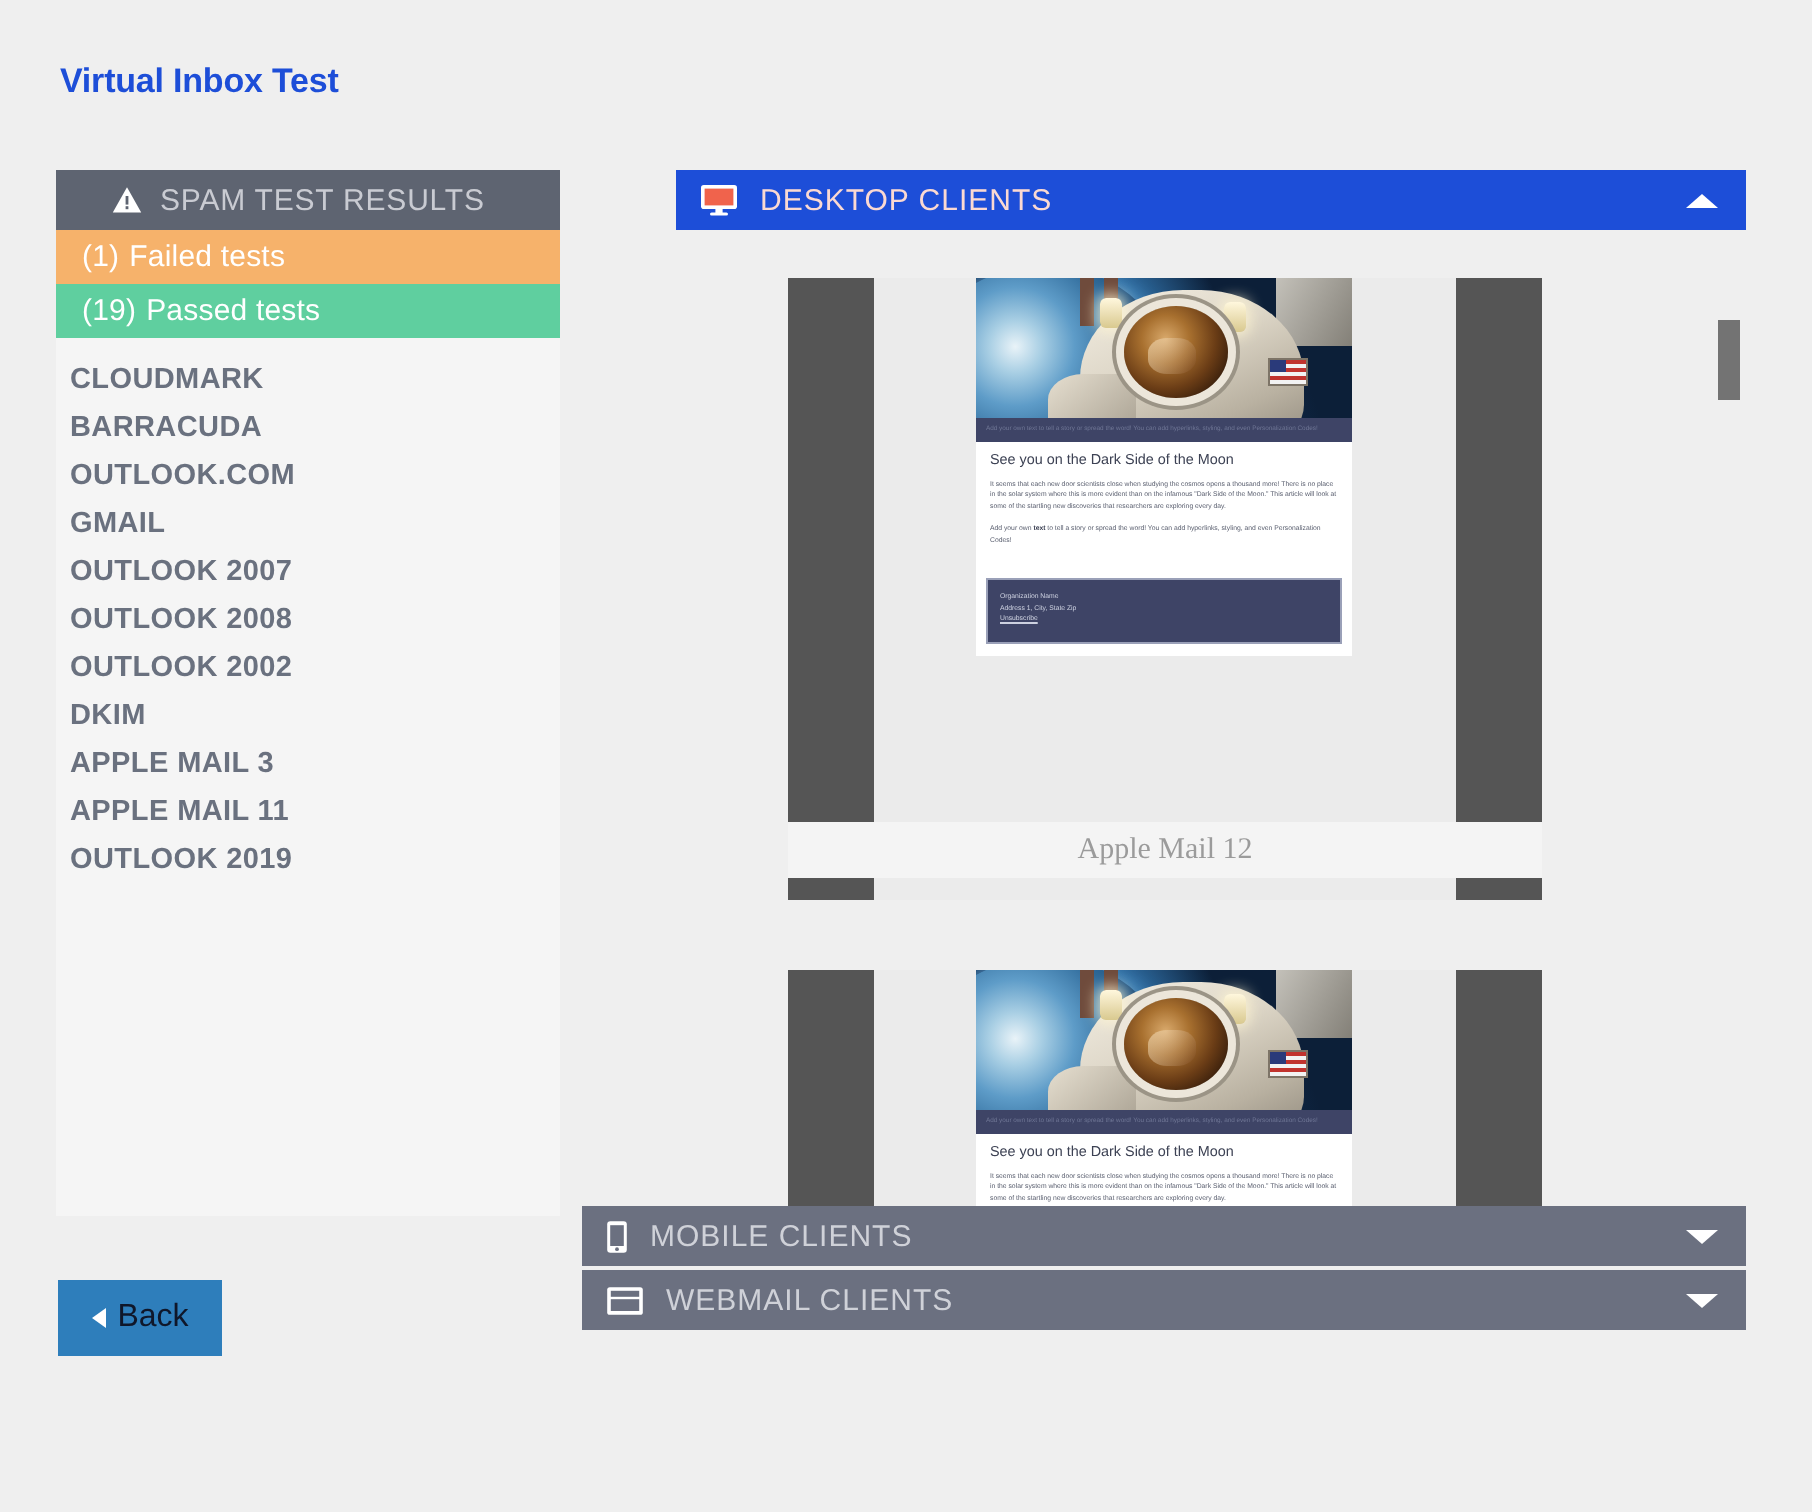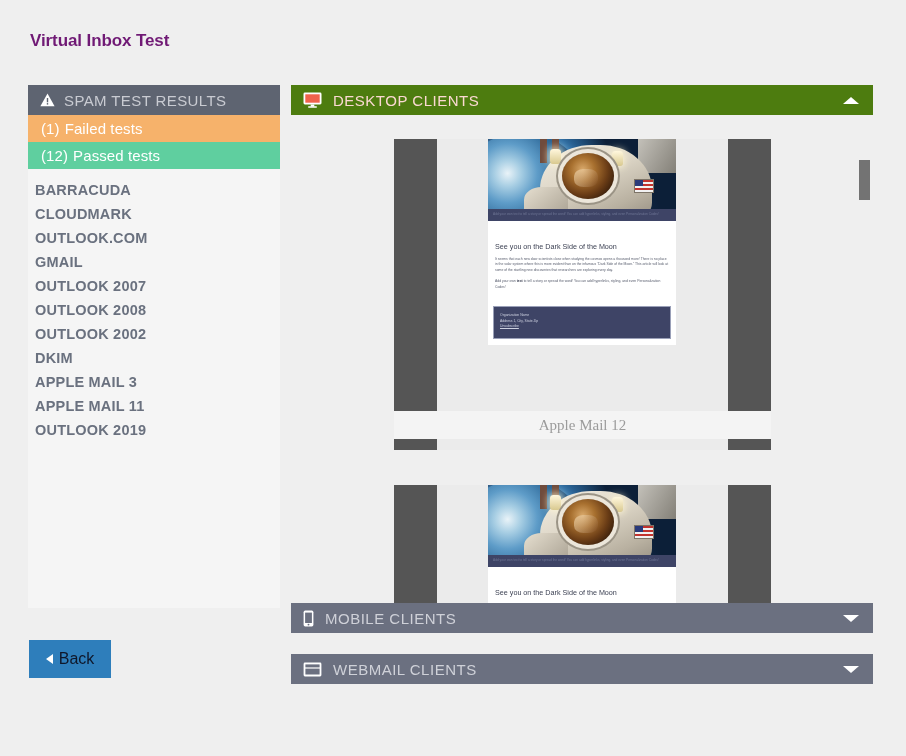--- a/index.html
+++ b/index.html
@@ -15,40 +15,40 @@
     position: relative;
   }
 
   
   #page-title {
     position: absolute;
     left: 30px;
     top: 31px;
     font-size: 17px;
     font-weight: bold;
-    color: #701a75;
+    color: #1d4ed8;
     letter-spacing: -0.1px;
   }
 
   
   #sidebar {
     position: absolute;
     left: 28px;
     top: 85px;
     width: 252px;
     height: 523px;
     background: #f5f5f5;
   }
   #spam-header {
     height: 30px;
     background: #5e6471;
     color: #c9cbd2;
     display: flex;
     align-items: center;
-    padding-left: 12px;
+    padding-left: 28px;
     font-size: 15px;
     letter-spacing: 0.4px;
   }
   #spam-header .warn-icon {
     margin-right: 9px;
     display: inline-block;
     line-height: 0;
   }
   .result-row {
     height: 27px;
@@ -115,21 +115,21 @@
   .section-bar {
     height: 30px;
     display: flex;
     align-items: center;
     padding: 0 14px 0 12px;
     font-size: 15px;
     letter-spacing: 0.5px;
     cursor: pointer;
     box-sizing: border-box;
   }
-  .section-bar.open  { background: #4d7c0f; color: #fbd9d2; }
+  .section-bar.open  { background: #1d4ed8; color: #fbd9d2; margin-left: 47px; }
   .section-bar.closed{ background: #6b7080; color: #cfd1d8; }
   .section-bar .sb-icon {
     margin-right: 11px;
     display: inline-block;
     line-height: 0;
   }
   .section-bar .sb-label { flex: 1; }
   .tri-up {
     width: 0; height: 0;
     border-left: 8px solid transparent;
@@ -262,21 +262,21 @@
   .hero-panel.p2 { left: 64px; height: 20px; }
 
   .mail-strip {
     background: #3e4466;
     padding: 3px 5px 4px 5px;
     color: #6f7695;
     font-size: 3.2px;
     line-height: 5px;
   }
   .mail-body {
-    padding: 21px 7px 6px 7px;
+    padding: 4px 7px 6px 7px;
     background: #ffffff;
   }
   .mail-h1 {
     font-size: 7.2px;
     color: #3d4254;
     margin-bottom: 6px;
   }
   .mail-p {
     font-size: 3.4px;
     line-height: 5.4px;
@@ -339,27 +339,27 @@
     </span>
     <span>SPAM TEST RESULTS</span>
   </div>
 
   <div class="result-row" id="failed-row">
     <span class="count">(1)</span>
     <span>Failed tests</span>
   </div>
 
   <div class="result-row" id="passed-row">
-    <span class="count">(12)</span>
+    <span class="count">(19)</span>
     <span>Passed tests</span>
   </div>
 
   <div id="test-list">
+    <div class="test-item">CLOUDMARK</div>
     <div class="test-item">BARRACUDA</div>
-    <div class="test-item">CLOUDMARK</div>
     <div class="test-item">OUTLOOK.COM</div>
     <div class="test-item">GMAIL</div>
     <div class="test-item">OUTLOOK 2007</div>
     <div class="test-item">OUTLOOK 2008</div>
     <div class="test-item">OUTLOOK 2002</div>
     <div class="test-item">DKIM</div>
     <div class="test-item">APPLE MAIL 3</div>
     <div class="test-item">APPLE MAIL 11</div>
     <div class="test-item">OUTLOOK 2019</div>
   </div>
@@ -460,21 +460,21 @@
       <svg width="11" height="17" viewBox="0 0 11 17">
         <rect x="0.6" y="0.6" width="9.8" height="15.8" rx="1.6" fill="#ffffff"></rect>
         <rect x="2.1" y="2.6" width="6.8" height="10.4" fill="#6b7080"></rect>
         <circle cx="5.5" cy="14.6" r="0.95" fill="#6b7080"></circle>
       </svg>
     </span>
     <span class="sb-label">MOBILE CLIENTS</span>
     <span class="tri-down"></span>
   </div>
 
-  <div class="section-bar closed" style="margin-top:21px;">
+  <div class="section-bar closed" style="margin-top:2px;">
     <span class="sb-icon">
       <svg width="19" height="15" viewBox="0 0 19 15">
         <rect x="0.6" y="0.6" width="17.8" height="13.8" rx="1.3" fill="#ffffff"></rect>
         <rect x="2.4" y="2.4" width="14.2" height="3" fill="#6b7080"></rect>
         <rect x="2.4" y="6.6" width="14.2" height="5.9" fill="#6b7080"></rect>
       </svg>
     </span>
     <span class="sb-label">WEBMAIL CLIENTS</span>
     <span class="tri-down"></span>
   </div>

